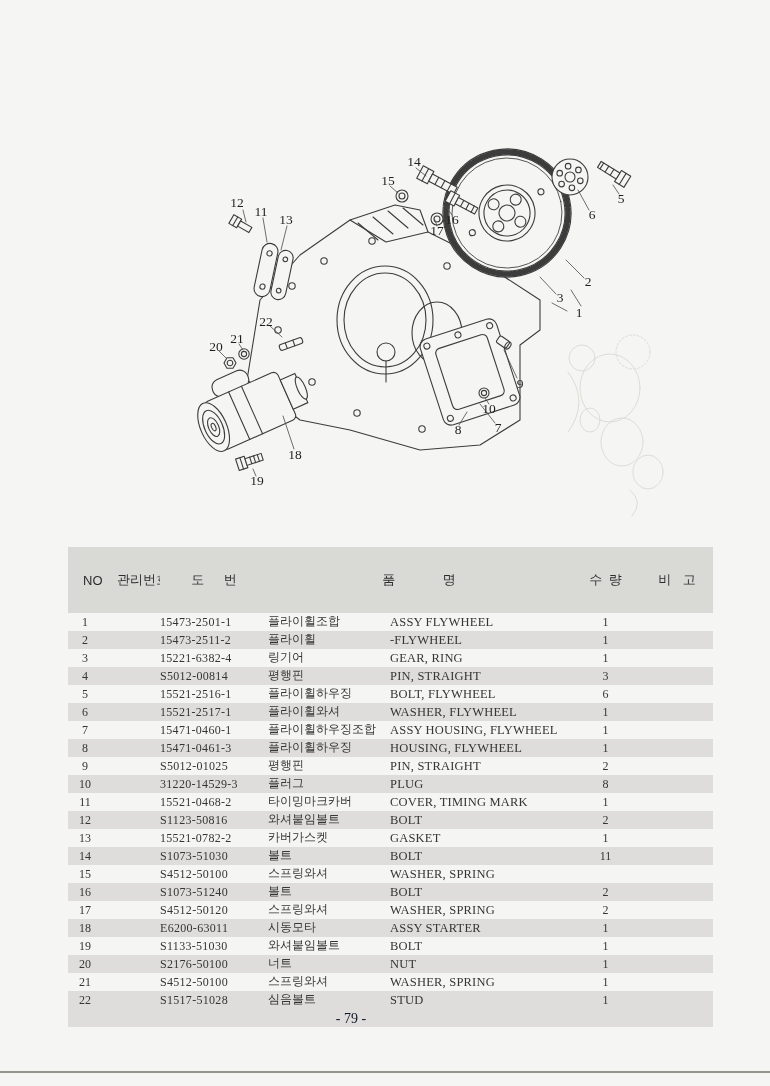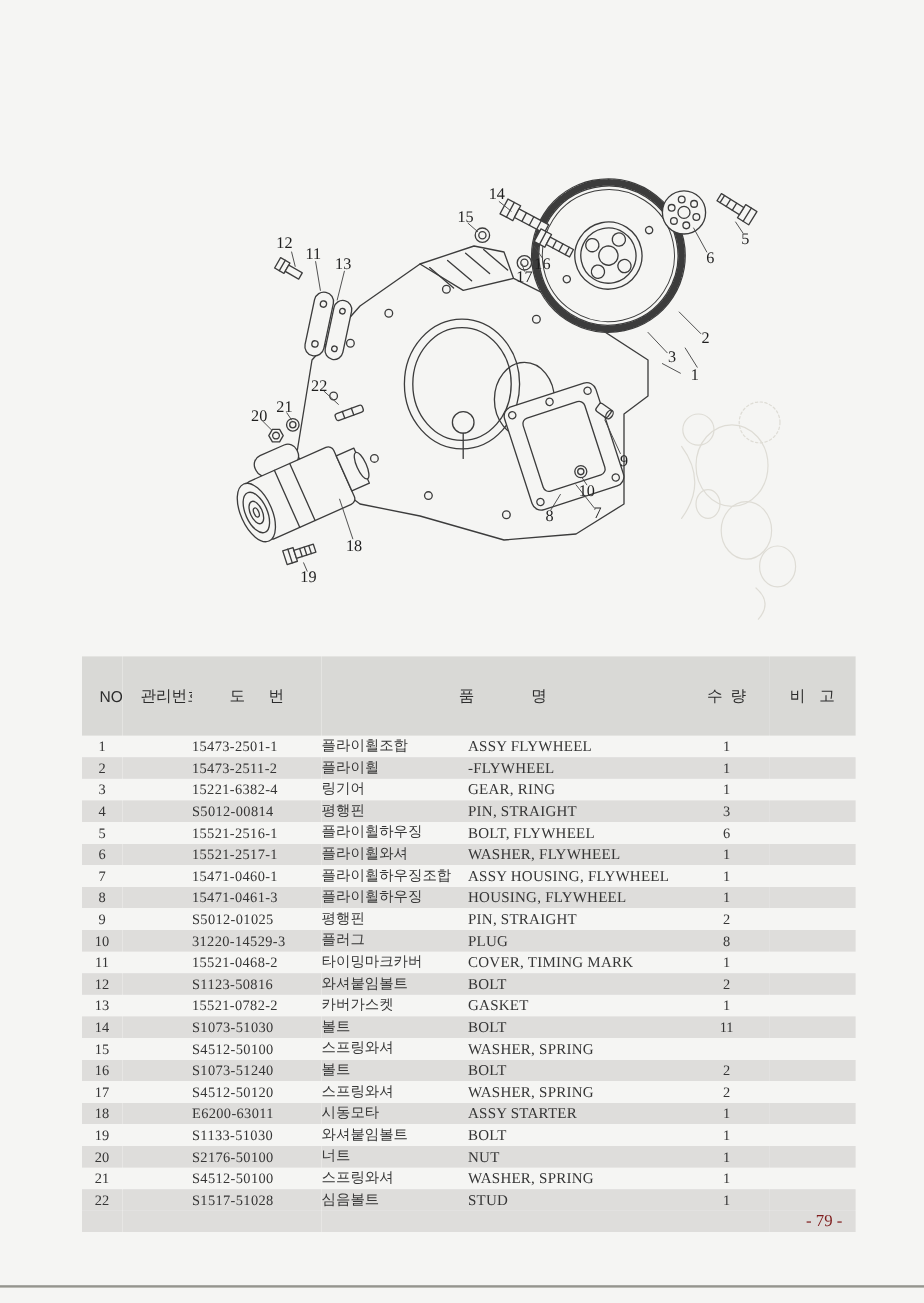--- a/index.html
+++ b/index.html
@@ -57,22 +57,22 @@
   }
   tr.even td{background:#dedddа;}
   tr.even td{background:#dedddb;}
   td.c-no{text-align:center;}
   td.c-part{padding-left:9px;letter-spacing:0.3px;}
   td.c-kr{padding-left:14px;font-size:12px;font-family:Liberation Mono, monospace;}
   td.c-en{padding-left:10px;font-size:12.5px;letter-spacing:0.2px;}
   td.c-qty{text-align:center;}
 
   
-  .footer{position:absolute;left:0;top:1011px;width:702px;text-align:right;
-    font-size:14px;color:#7f1d1d;}
+  .footer{position:absolute;left:0;top:1011px;width:702px;text-align:center;
+    font-size:14px;color:#0f172a;}
   .page-edge{position:absolute;left:0;top:1071px;width:770px;height:2px;background:#95958e;}
 </style>
 </head>
 <body>
 
 <div class="page">
 
 
   <div class="diagram">
     <svg viewBox="0 0 490 410" width="490" height="410">

